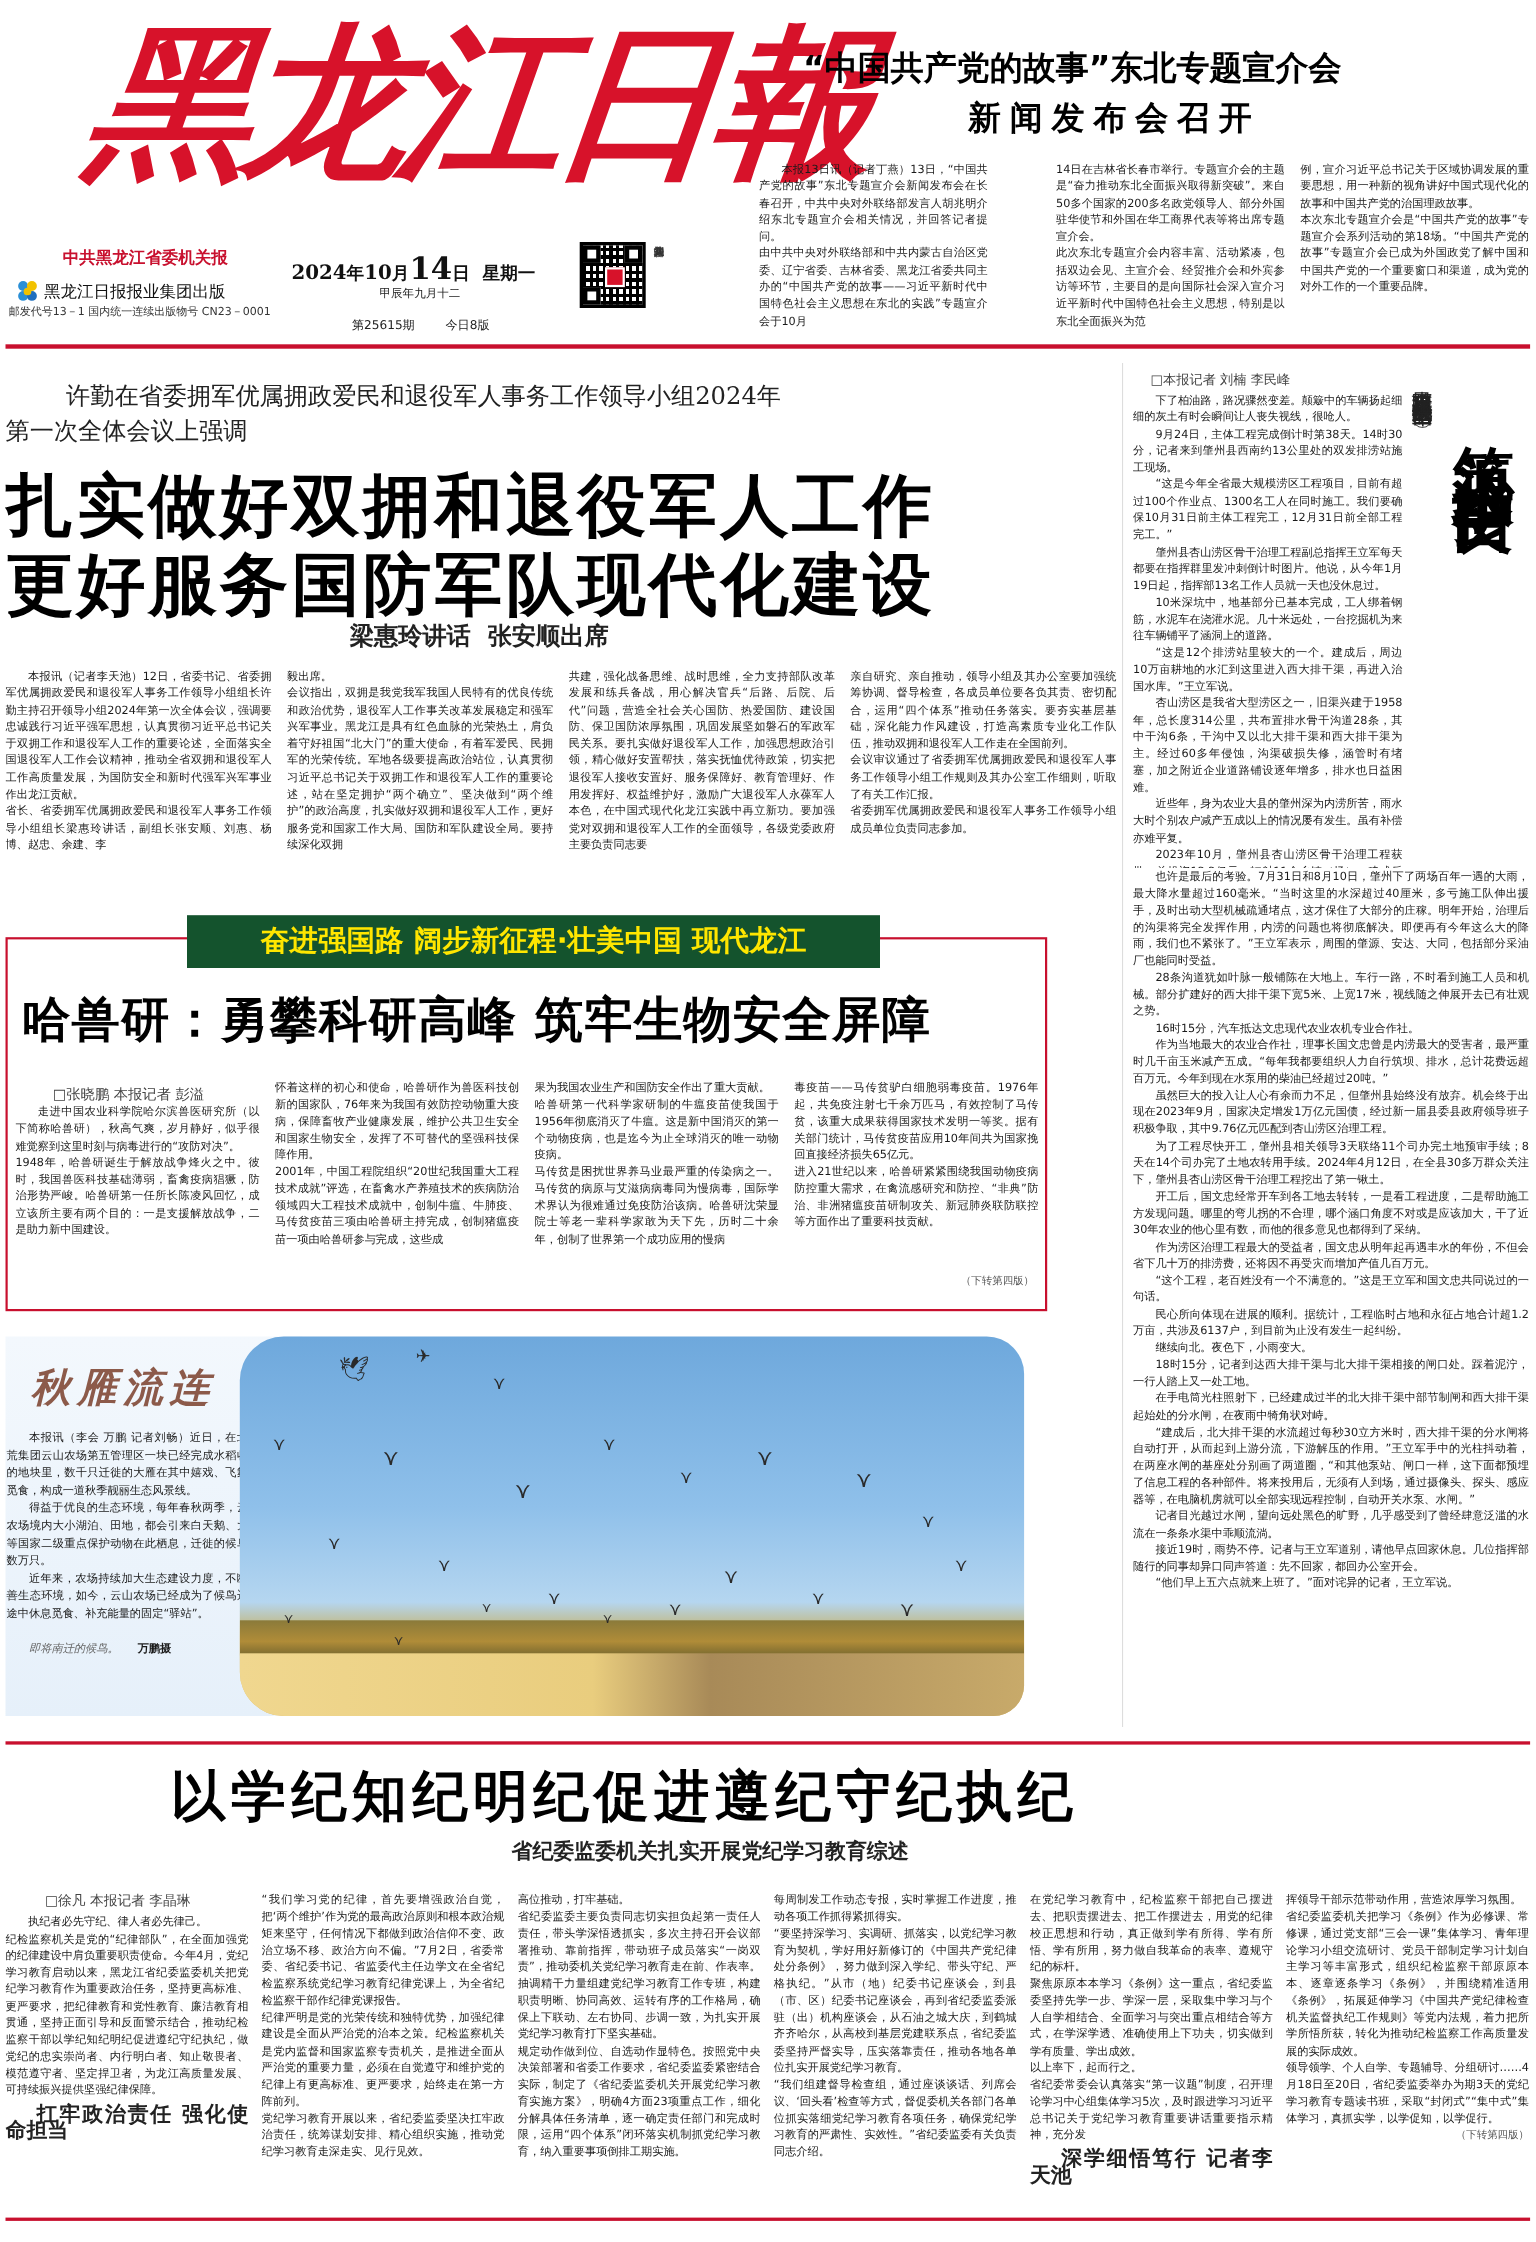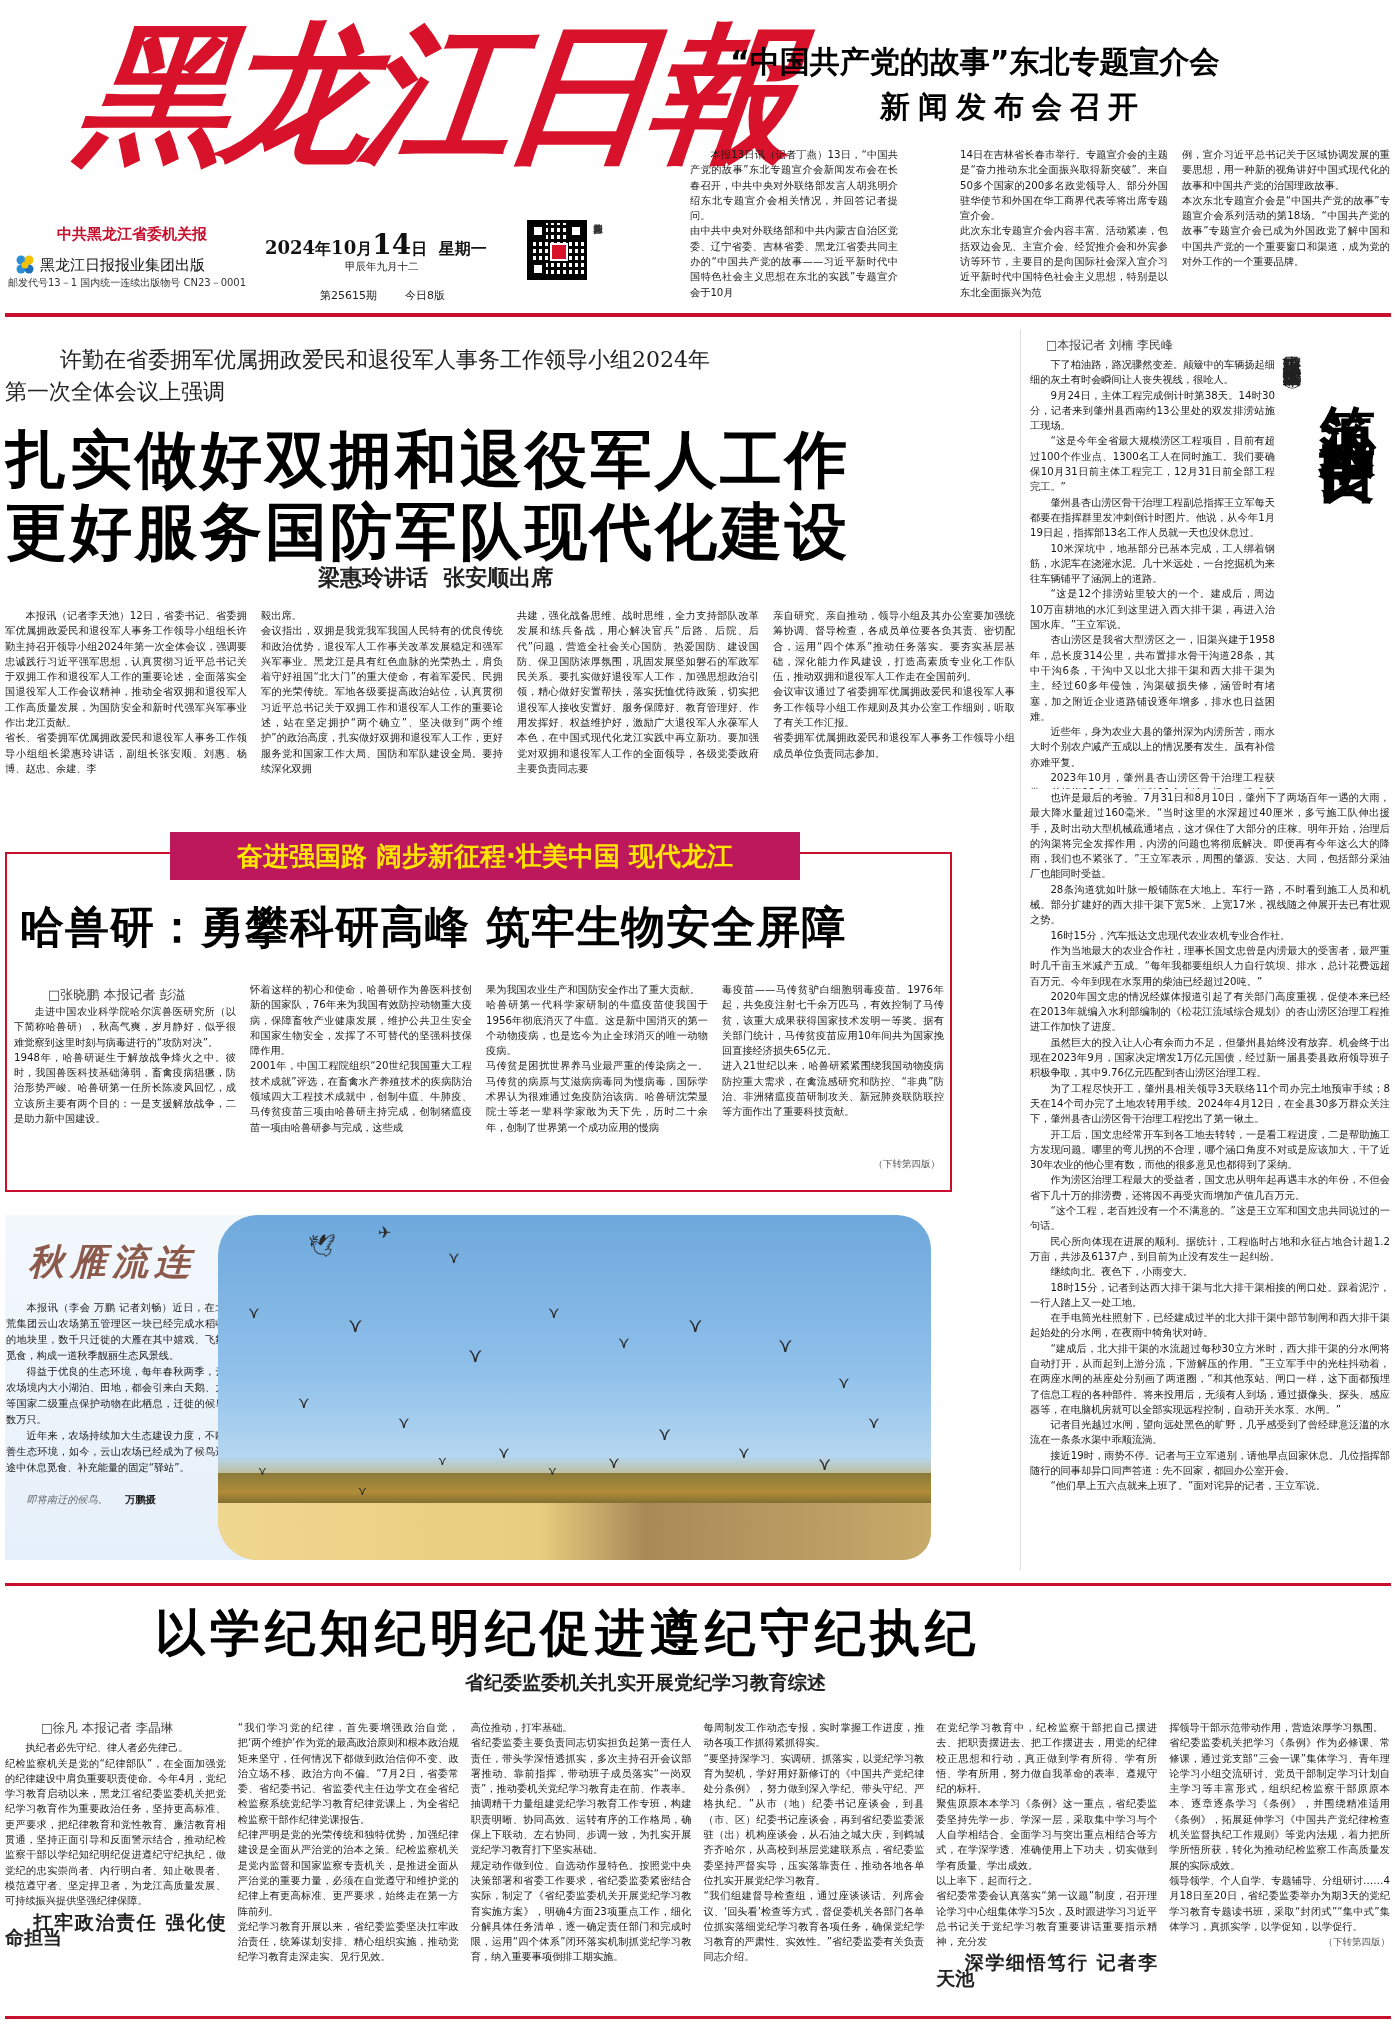--- a/index.html
+++ b/index.html
@@ -20,21 +20,21 @@
     transform: skewX(-6deg); }
   .qr { left: 527px; top: 288px; width: 60px; height: 60px; background:
      repeating-linear-gradient(90deg,#000 0 3px,#fff 3px 6px),
      repeating-linear-gradient(0deg,#000 0 3px,#fff 3px 7px); background-blend-mode: multiply; border: 3px solid #000; }
   .qr-corner { position: absolute; width: 16px; height: 16px; border: 4px solid #000; background: #fff; }
   .qr-center { position: absolute; left: 20px; top: 20px; width: 18px; height: 18px; background: #d7122a; border: 2px solid #fff; }
 
   .headline-big { font-family: "DejaVu Sans", sans-serif; font-weight: bold; color: #000; white-space: nowrap; }
   .byline { font-size: 11px; color: #444; font-family: "DejaVu Serif", serif; }
   .vert { writing-mode: vertical-rl; text-orientation: upright; }
-  .banner { background: #be185d; color: #ffe600; font-weight: bold; font-size: 26px; text-align: center; line-height: 48px; }
+  .banner { background: #14532d; color: #ffe600; font-weight: bold; font-size: 26px; text-align: center; line-height: 48px; }
   .photo { border-radius: 28px; overflow: hidden;
     background: linear-gradient(180deg, #6ea8dc 0%, #8fc0ea 45%, #b5d6f0 70%, #c9a94a 80%, #e6c97a 88%, #d8b86a 100%); }
   .bird { position: absolute; color: #2a2a2a; font-size: 16px; line-height: 1; }
   .sub-head { font-family: "DejaVu Serif", serif; font-weight: bold; font-size: 19px; color: #222; margin: 6px 0 4px 0; text-indent: 1.5em; }
   .turn { text-align: right; color: #555; font-size: 9.5px; font-family: "DejaVu Serif", serif; }
 </style>
 </head>
 <body>
 
 <div class="abs mast-title">黑龙江日報</div>
@@ -169,21 +169,20 @@
   <p>“这是12个排涝站里较大的一个。建成后，周边10万亩耕地的水汇到这里进入西大排干渠，再进入治国水库。”王立军说。</p>
   <p>杏山涝区是我省大型涝区之一，旧渠兴建于1958年，总长度314公里，共布置排水骨干沟道28条，其中干沟6条，干沟中又以北大排干渠和西大排干渠为主。经过60多年侵蚀，沟渠破损失修，涵管时有堵塞，加之附近企业道路铺设逐年增多，排水也日益困难。</p>
   <p>近些年，身为农业大县的肇州深为内涝所苦，雨水大时个别农户减产五成以上的情况屡有发生。虽有补偿亦难平复。</p>
   <p>2023年10月，肇州县杏山涝区骨干治理工程获批，总投资12.2亿元，辐射11个乡镇（场），建成后可惠及人口20万、耕地115万亩，是该县有史以来最大的水利工程。</p>
 </div>
 <div class="abs body-text" style="left:1030px; top:790px; width:360px; height:780px; overflow:hidden;">
   <p>也许是最后的考验。7月31日和8月10日，肇州下了两场百年一遇的大雨，最大降水量超过160毫米。“当时这里的水深超过40厘米，多亏施工队伸出援手，及时出动大型机械疏通堵点，这才保住了大部分的庄稼。明年开始，治理后的沟渠将完全发挥作用，内涝的问题也将彻底解决。即便再有今年这么大的降雨，我们也不紧张了。”王立军表示，周围的肇源、安达、大同，包括部分采油厂也能同时受益。</p>
   <p>28条沟道犹如叶脉一般铺陈在大地上。车行一路，不时看到施工人员和机械。部分扩建好的西大排干渠下宽5米、上宽17米，视线随之伸展开去已有壮观之势。</p>
   <p>16时15分，汽车抵达文忠现代农业农机专业合作社。</p>
   <p>作为当地最大的农业合作社，理事长国文忠曾是内涝最大的受害者，最严重时几千亩玉米减产五成。“每年我都要组织人力自行筑坝、排水，总计花费远超百万元。今年到现在水泵用的柴油已经超过20吨。”</p>
-  <p>2020年国文忠的情况经媒体报道引起了有关部门高度重视，促使本来已经在2013年就编入水利部编制的《松花江流域综合规划》的杏山涝区治理工程推进工作加快了进度。</p>
   <p>虽然巨大的投入让人心有余而力不足，但肇州县始终没有放弃。机会终于出现在2023年9月，国家决定增发1万亿元国债，经过新一届县委县政府领导班子积极争取，其中9.76亿元匹配到杏山涝区治理工程。</p>
   <p>为了工程尽快开工，肇州县相关领导3天联络11个司办完土地预审手续；8天在14个司办完了土地农转用手续。2024年4月12日，在全县30多万群众关注下，肇州县杏山涝区骨干治理工程挖出了第一锹土。</p>
   <p>开工后，国文忠经常开车到各工地去转转，一是看工程进度，二是帮助施工方发现问题。哪里的弯儿拐的不合理，哪个涵口角度不对或是应该加大，干了近30年农业的他心里有数，而他的很多意见也都得到了采纳。</p>
   <p>作为涝区治理工程最大的受益者，国文忠从明年起再遇丰水的年份，不但会省下几十万的排涝费，还将因不再受灾而增加产值几百万元。</p>
   <p>“这个工程，老百姓没有一个不满意的。”这是王立军和国文忠共同说过的一句话。</p>
   <p>民心所向体现在进展的顺利。据统计，工程临时占地和永征占地合计超1.2万亩，共涉及6137户，到目前为止没有发生一起纠纷。</p>
   <p>继续向北。夜色下，小雨变大。</p>
   <p>18时15分，记者到达西大排干渠与北大排干渠相接的闸口处。踩着泥泞，一行人踏上又一处工地。</p>
   <p>在手电筒光柱照射下，已经建成过半的北大排干渠中部节制闸和西大排干渠起始处的分水闸，在夜雨中犄角状对峙。</p>
   <p>“建成后，北大排干渠的水流超过每秒30立方米时，西大排干渠的分水闸将自动打开，从而起到上游分流，下游解压的作用。”王立军手中的光柱抖动着，在两座水闸的基座处分别画了两道圈，“和其他泵站、闸口一样，这下面都预埋了信息工程的各种部件。将来投用后，无须有人到场，通过摄像头、探头、感应器等，在电脑机房就可以全部实现远程控制，自动开关水泵、水闸。”</p>

